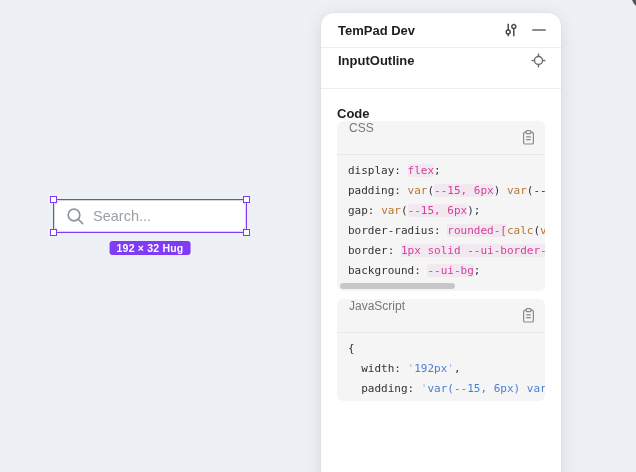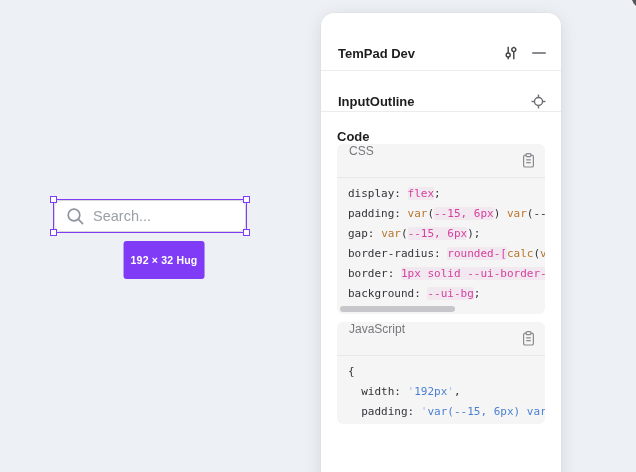--- a/index.html
+++ b/index.html
@@ -23,43 +23,43 @@
     position:absolute; left:53px; top:199px; width:194px; height:34px;
     border:1.5px solid #7f3bf5; pointer-events:none;
   }
   .handle {
     position:absolute; width:7px; height:7px; background:#ffffff;
     border:1px solid #7f3bf5; pointer-events:auto;
   }
   .handle.tl { left:-4px; top:-4px; } .handle.tr { right:-4px; top:-4px; }
   .handle.bl { left:-4px; bottom:-4px; } .handle.br { right:-4px; bottom:-4px; }
   .size-badge {
-    position:absolute; left:164px; top:241px; transform:translateX(-50%);
+    position:absolute; left:150px; top:241px; transform:translateX(-50%);
     background:#7f3bf5; color:#fff; font-size:10.5px; font-weight:bold;
-    padding:13px 7px; border-radius:3px; white-space:nowrap; letter-spacing:.2px;
+    padding:1px 7px; border-radius:3px; white-space:nowrap; letter-spacing:.2px;
   }
 
   
   .panel {
     position:absolute; left:321px; top:13px; width:240px; height:480px;
     background:#ffffff; border-radius:13px;
     box-shadow:0 3px 18px rgba(0,0,0,.10), 0 0 0 0.5px rgba(0,0,0,.04);
   }
   .panel-header {
     height:35px; display:flex; align-items:center;
-    padding:0 15px 0 17px; border-bottom:1px solid #ececee;margin-top:23px;
+    padding:0 15px 0 17px; border-bottom:1px solid #ececee;
   }
   .panel-title { font-size:13px; font-weight:bold; flex:1; }
   .header-icons { display:flex; align-items:center; gap:13px; }
   .icon-btn { display:flex; align-items:center; justify-content:center; cursor:pointer; }
   .minus-bar { width:14px; height:2px; background:#8a8a8f; border-radius:1px; }
 
   .component-row {
-    height:41px; display:flex; align-items:flex-end;
-    padding:0 15px 2px 17px; border-bottom:1px solid #ececee;
+    height:41px; display:flex; align-items:center;
+    padding:0 15px 16px 17px; border-bottom:1px solid #ececee;
   }
   .component-name { font-size:13px; font-weight:bold; flex:1; }
 
   .code-section { padding:17px 16px 0 16px; }
   .section-label { font-size:13px; font-weight:bold; }
 
   .code-card {
     background:#f5f5f6; border-radius:6px; overflow:hidden; margin-bottom:8px;
   }
   .card-header {

